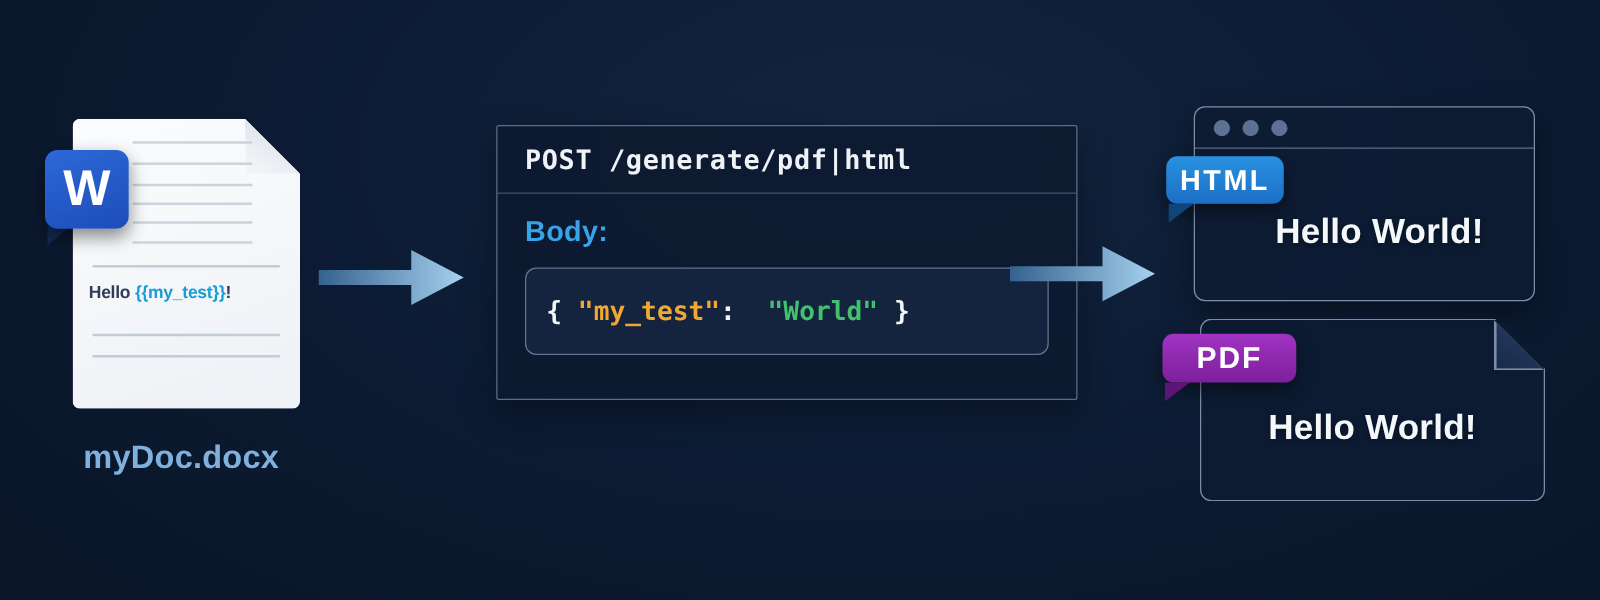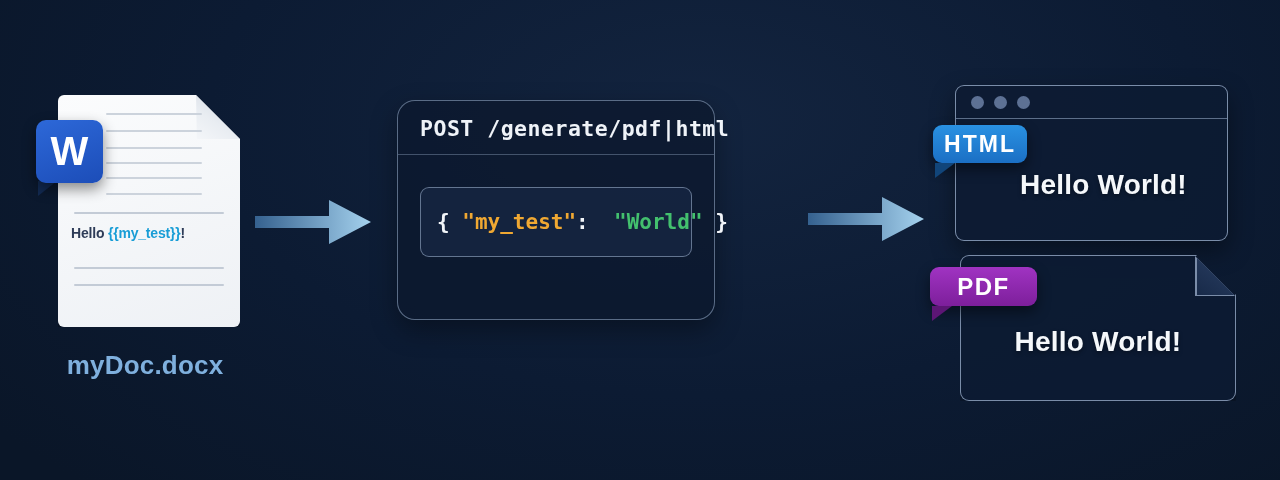--- a/index.html
+++ b/index.html
@@ -66,24 +66,24 @@
     font-size: 26px; font-weight: 700; color: #7fb0de;
     letter-spacing: 0.2px; text-align: center;
   }
 
   
   .arrow { position: absolute; }
 
   
   .api-panel {
     position: absolute; left: 397px; top: 100px;
-    width: 318px; height: 220px;
+    width: 465px; height: 220px;
     background: rgba(12, 24, 46, 0.75);
     border: 1.5px solid rgba(155, 176, 205, 0.55);
-    border-radius: 18px;
+    border-radius: 2px;
     box-shadow: 0 10px 26px rgba(0,0,0,0.35);
   }
   .api-header {
     padding: 15px 22px 13px 22px;
     border-bottom: 1.5px solid rgba(155, 176, 205, 0.38);
     font-family: "DejaVu Sans Mono", monospace;
     font-size: 21.5px; font-weight: 700; color: #eff3f8;
     white-space: pre; letter-spacing: 0.5px;
   }
   .api-body { padding: 17px 20px 0 22px; }
@@ -207,20 +207,21 @@
         <stop offset="0%" stop-color="#35618f"></stop>
         <stop offset="100%" stop-color="#a5d2ee"></stop>
       </linearGradient>
     </defs>
     <polygon points="2,19 76,19 76,3 118,25 76,47 76,31 2,31" fill="url(#arrowGrad1)"></polygon>
   </svg>
 
   <div class="api-panel">
     <div class="api-header">POST /generate/pdf|html</div>
     <div class="api-body">
+      <div class="api-body-label">Body:</div>
       <div class="code-box"><span>{ </span><span class="code-key">"my_test"</span><span>:  </span><span class="code-value">"World"</span><span> }</span></div>
     </div>
   </div>
 
   <svg class="arrow" style="left:806px; top:194px;" width="120" height="50" viewBox="0 0 120 50">
     <defs>
       <linearGradient id="arrowGrad2" x1="0" y1="0" x2="1" y2="0">
         <stop offset="0%" stop-color="#35618f"></stop>
         <stop offset="100%" stop-color="#a5d2ee"></stop>
       </linearGradient>

